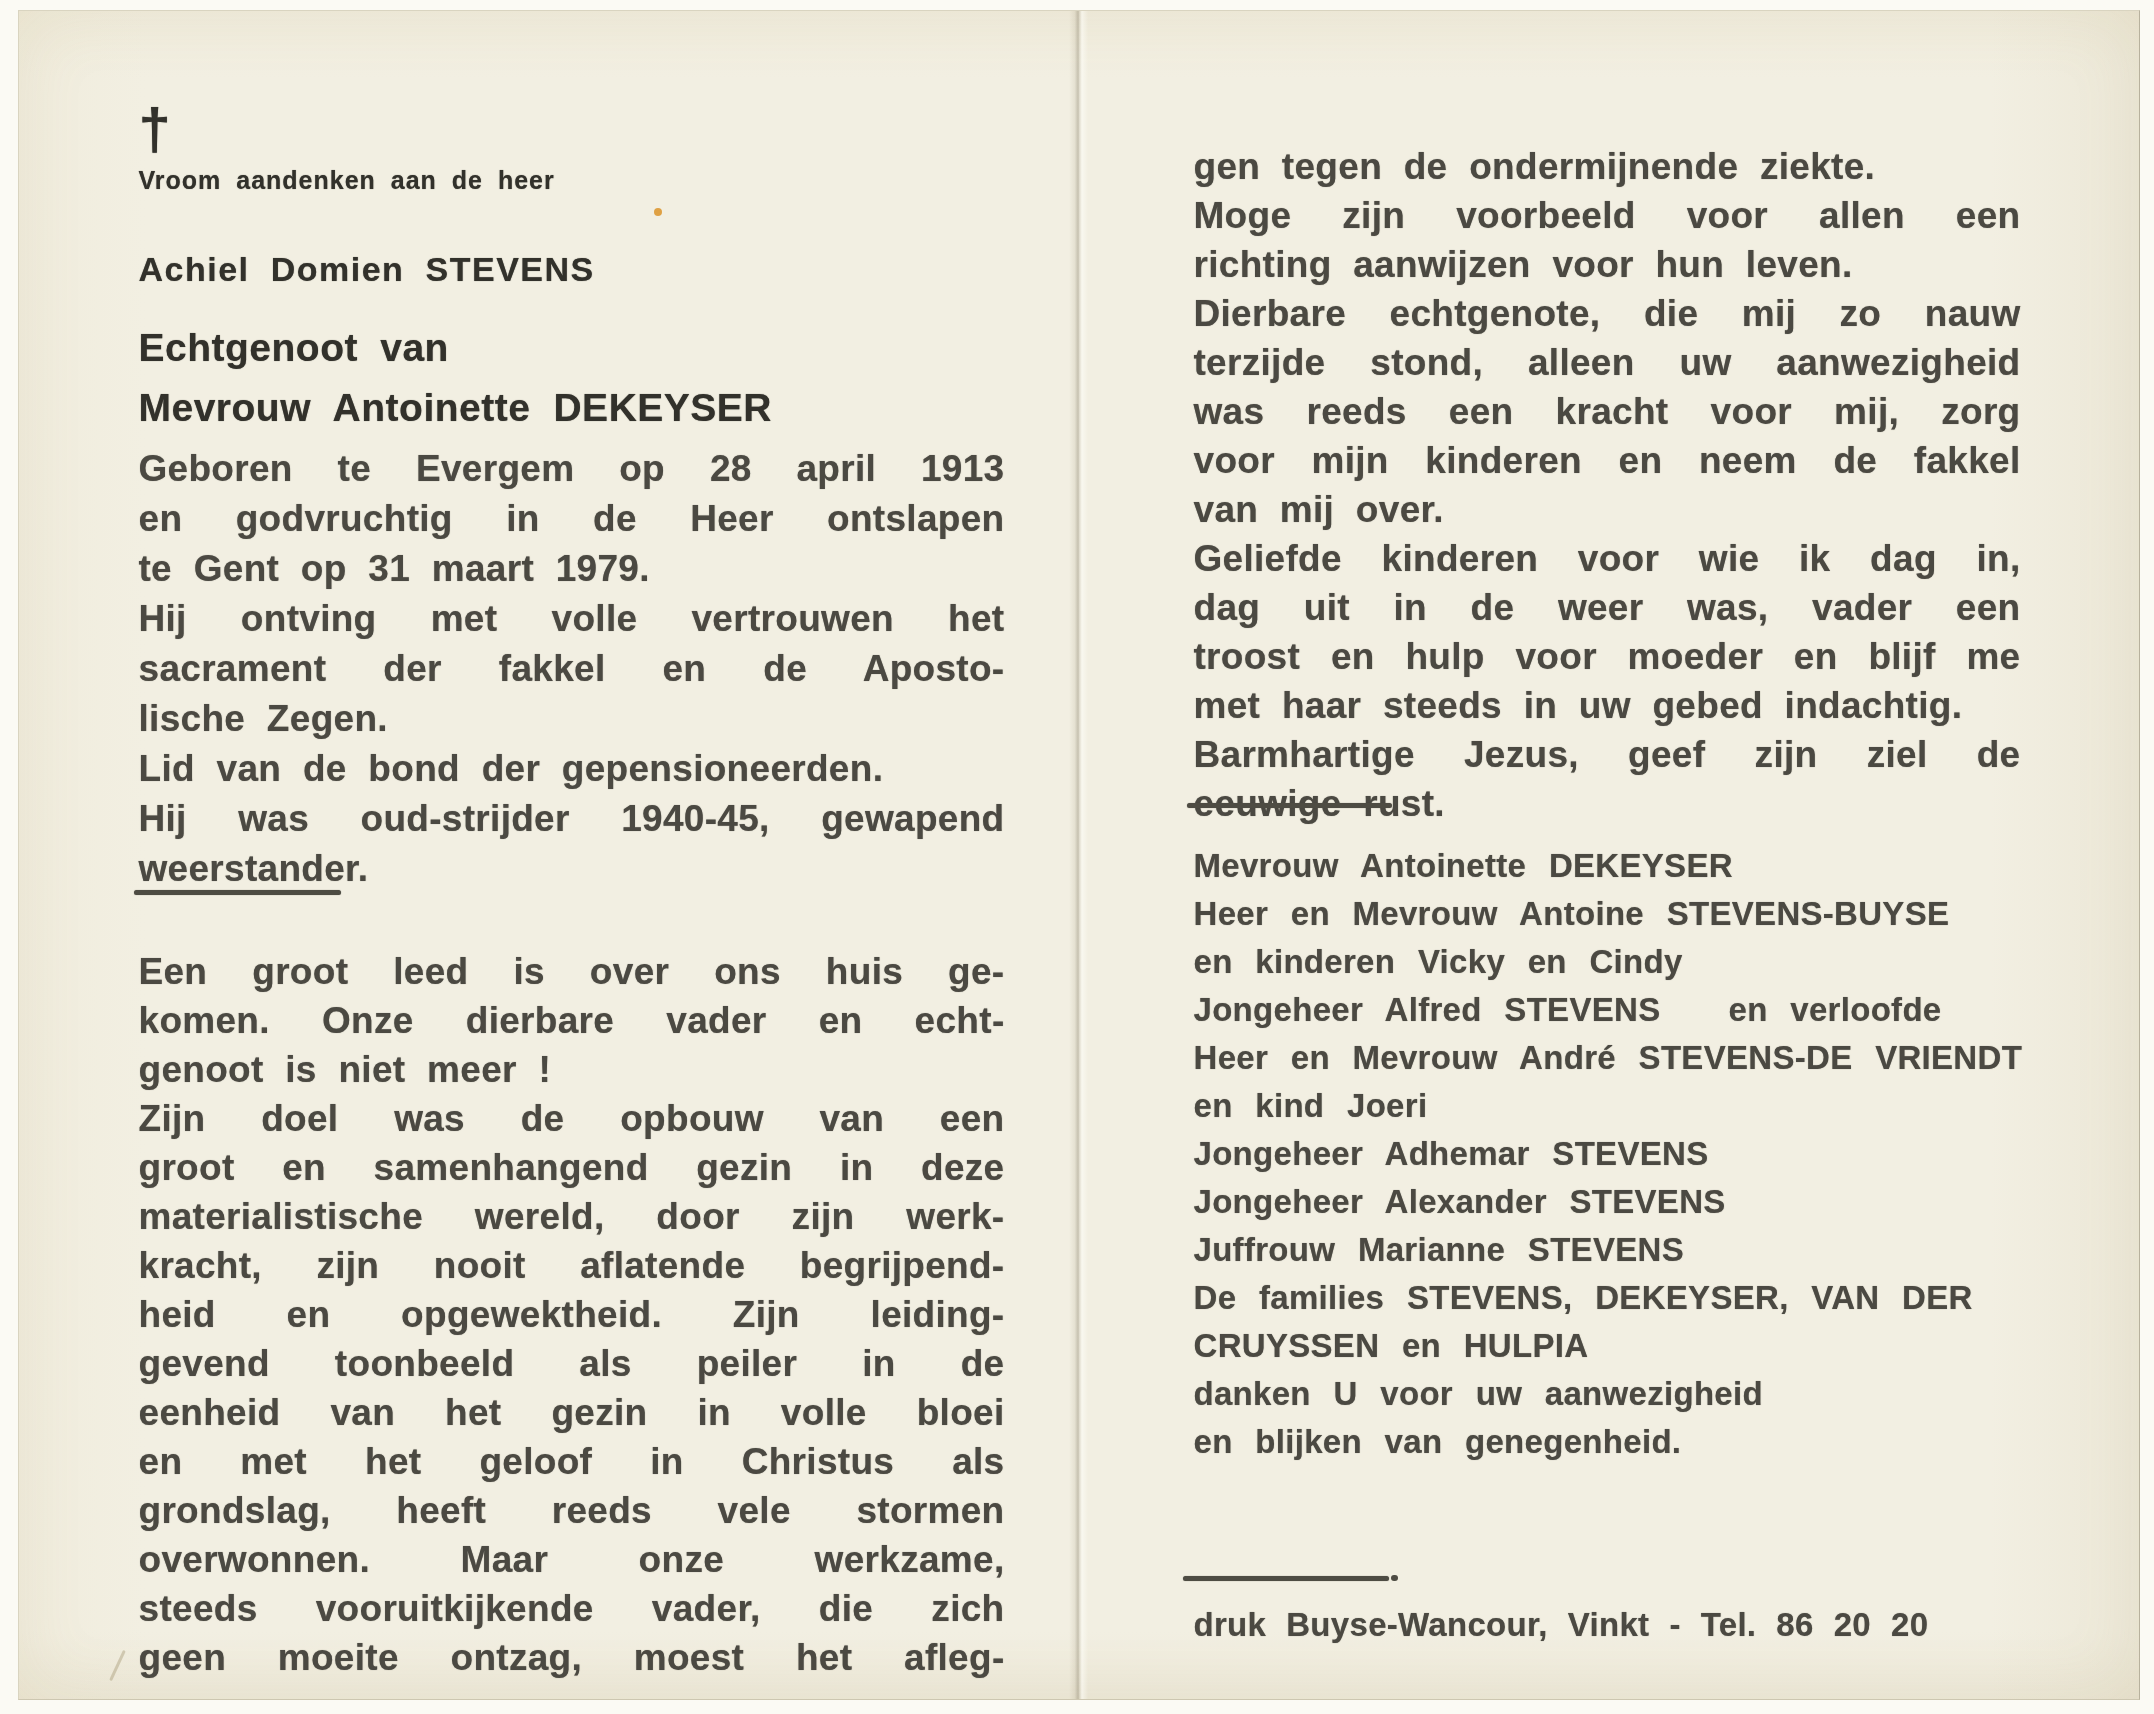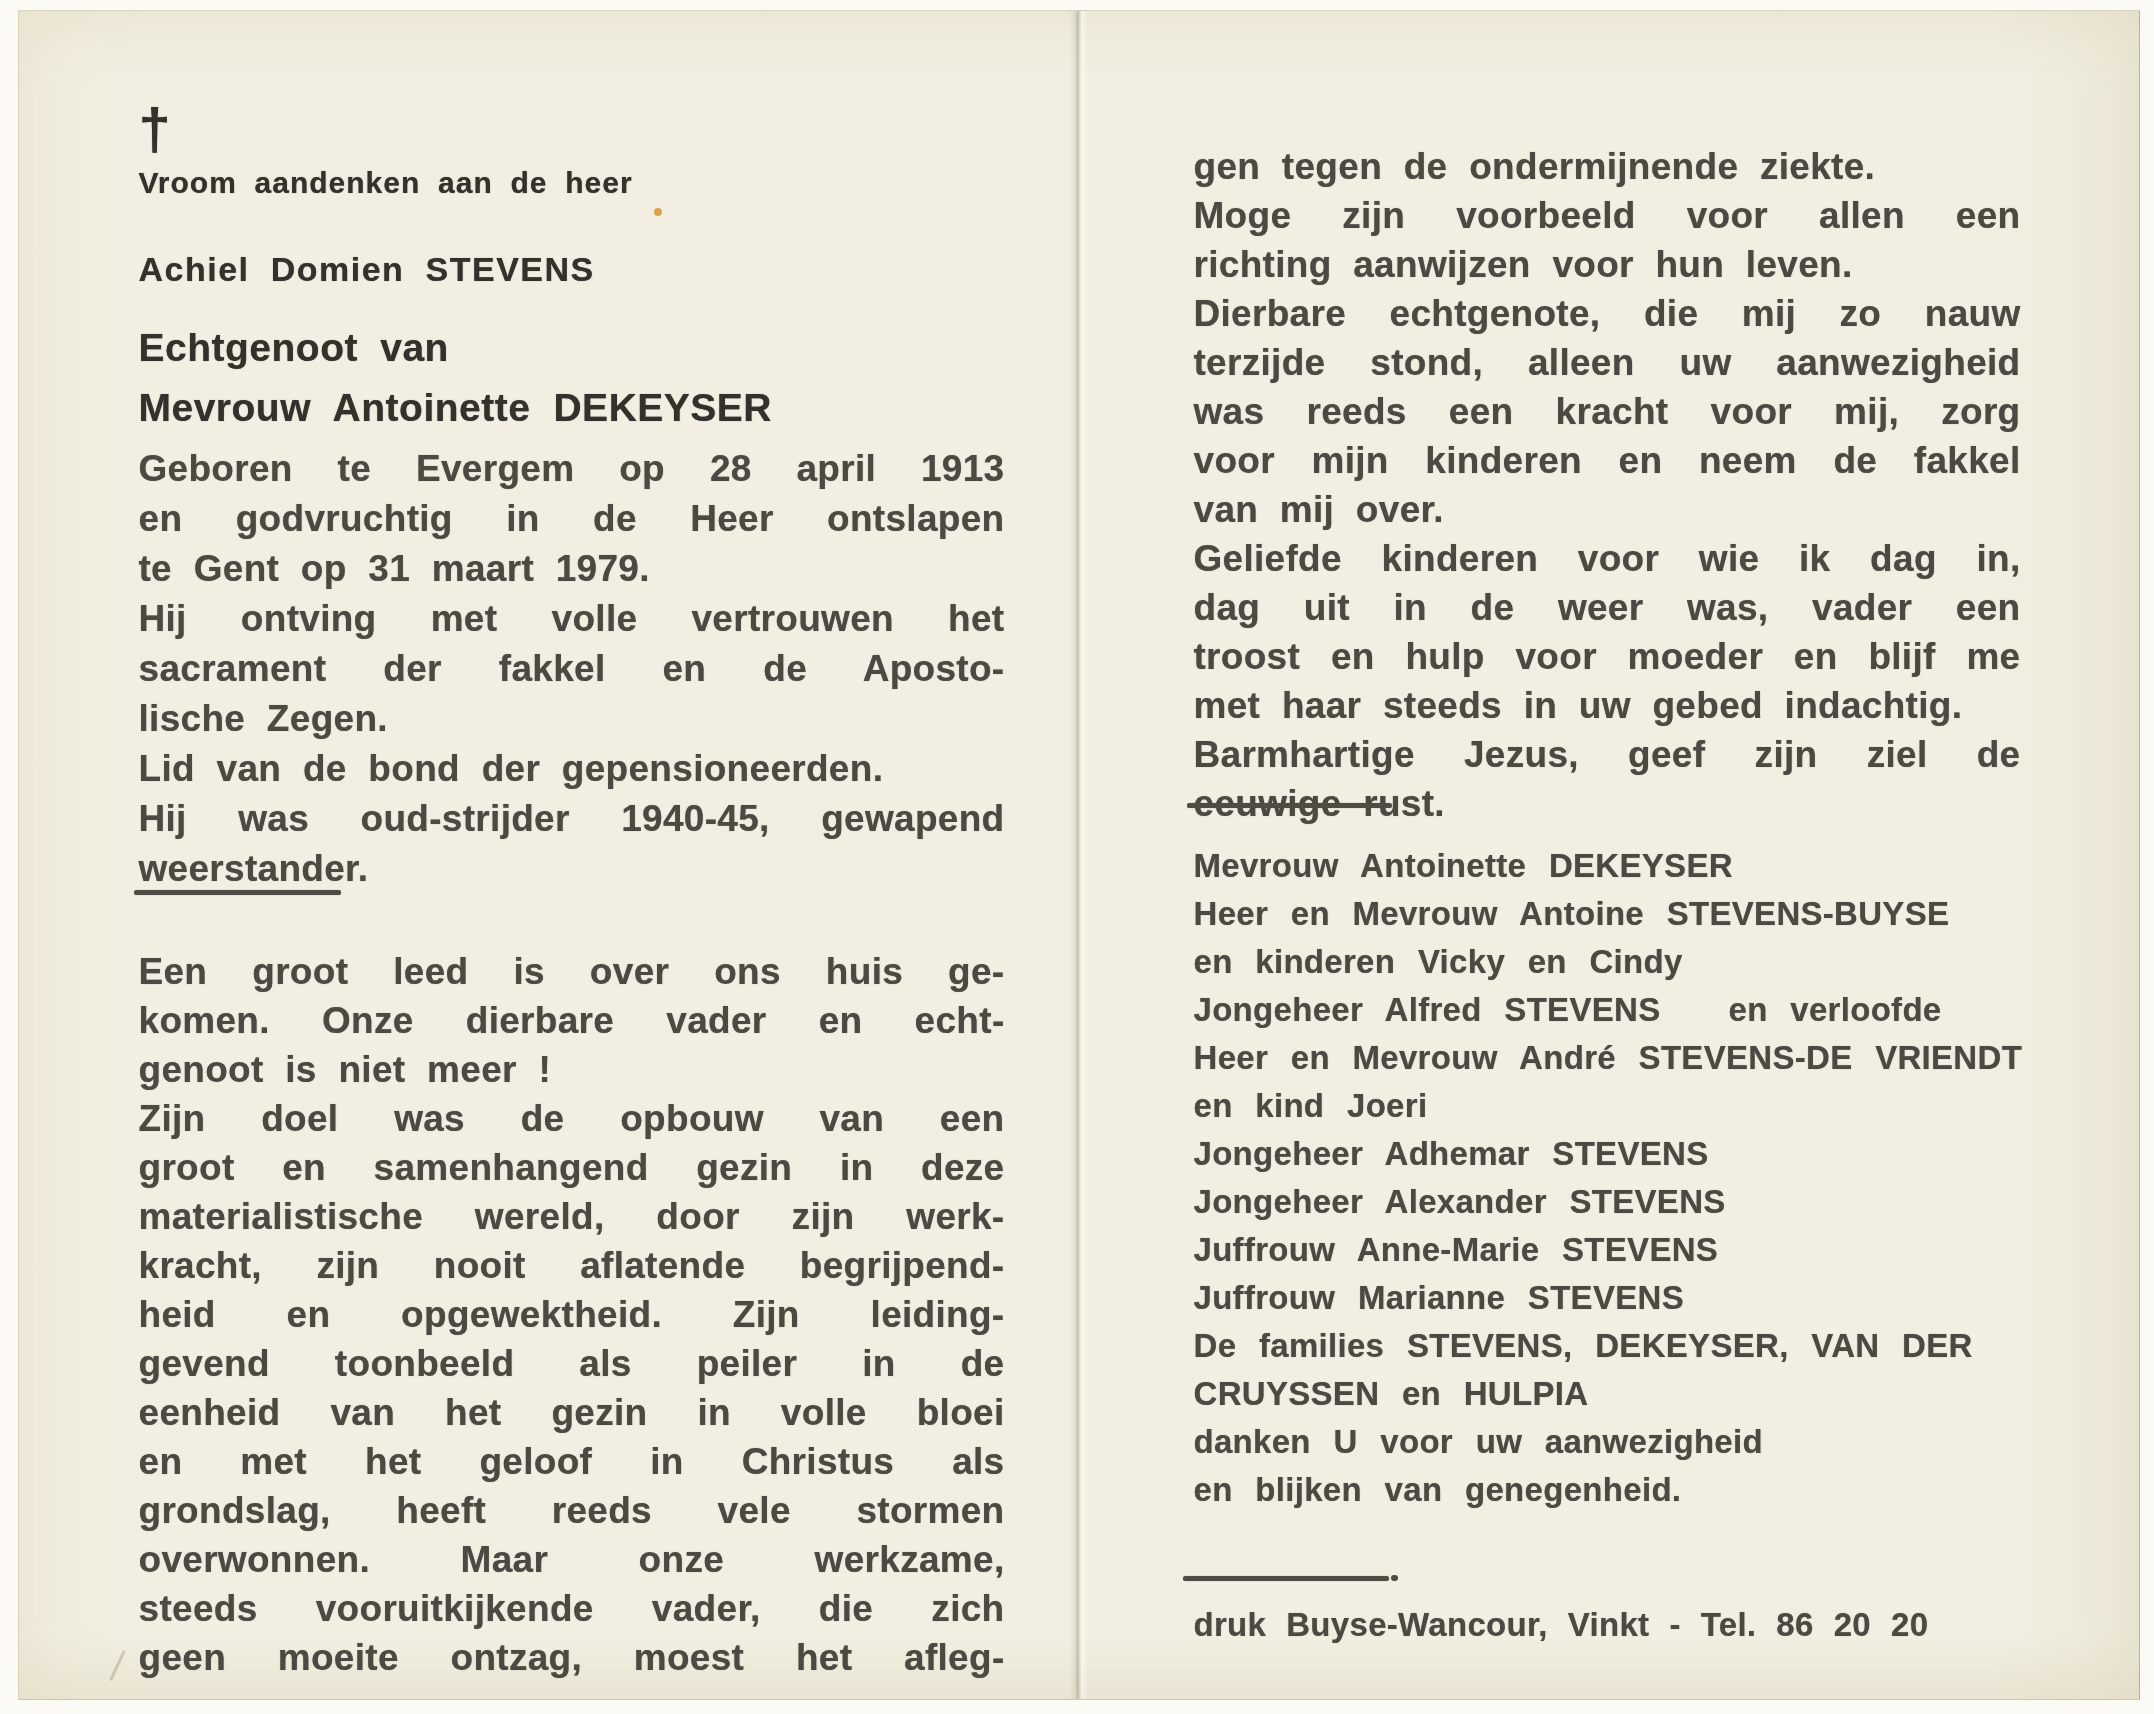--- a/index.html
+++ b/index.html
@@ -33,21 +33,21 @@
   }
   .ink{ color:#4b4942; text-shadow:0 0 1px rgba(70,68,58,0.55); }
   .head{ color:#32312b; text-shadow:0 0 1px rgba(40,39,33,0.65); }
 
   .cross{
     position:absolute;left:120px;top:89px;
     font-size:58px;font-weight:700;line-height:1;
   }
   .intro{
     position:absolute;left:120px;top:155px;width:866px;
-    font-size:30px;font-weight:700;letter-spacing:1px;word-spacing:0.28em;
+    font-size:25px;font-weight:700;letter-spacing:1px;word-spacing:0.28em;
   }
   .deceased{
     position:absolute;left:120px;top:239px;width:922px;
     font-size:34px;font-weight:700;letter-spacing:1.5px;word-spacing:0.30em;
   }
   .relation{
     position:absolute;left:120px;top:315px;width:866px;
     font-size:39px;font-weight:700;letter-spacing:0.5px;word-spacing:0.28em;
   }
   .spouse{
@@ -178,21 +178,20 @@
       <div class="names ink">
 
       <div class="nline">Mevrouw Antoinette DEKEYSER</div>
           <div class="nline">Heer en Mevrouw Antoine STEVENS-BUYSE</div>
           <div class="nline">en kinderen Vicky en Cindy</div>
           <div class="nline">Jongeheer Alfred STEVENS&nbsp;&nbsp;&nbsp;en verloofde</div>
           <div class="nline">Heer en Mevrouw André STEVENS-DE VRIENDT</div>
           <div class="nline">en kind Joeri</div>
           <div class="nline">Jongeheer Adhemar STEVENS</div>
           <div class="nline">Jongeheer Alexander STEVENS</div>
-          <div class="nline">Juffrouw Anne-Marie STEVENS</div>
           <div class="nline">Juffrouw Marianne STEVENS</div>
           <div class="nline">De families STEVENS, DEKEYSER, VAN DER</div>
           <div class="nline">CRUYSSEN en HULPIA</div>
           <div class="nline">danken U voor uw aanwezigheid</div>
           <div class="nline endstop">en blijken van genegenheid.</div>
         </div>
 
       <div class="rule rule-3"></div>
 
       <div class="printer ink">druk Buyse-Wancour, Vinkt - Tel. 86 20 20</div>

